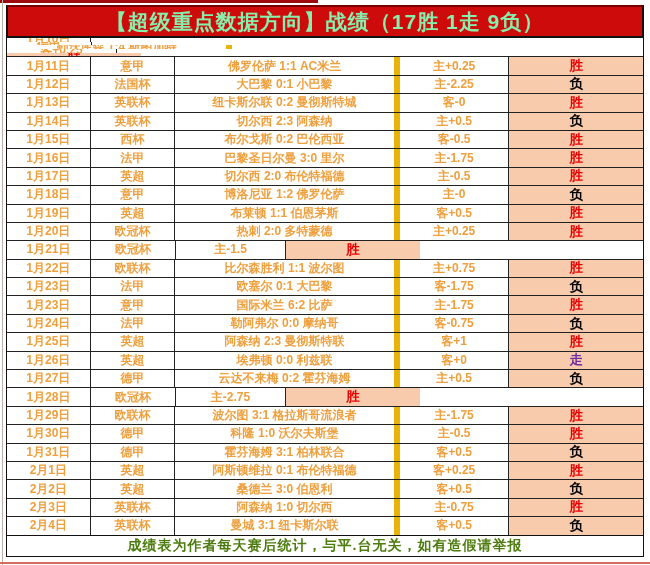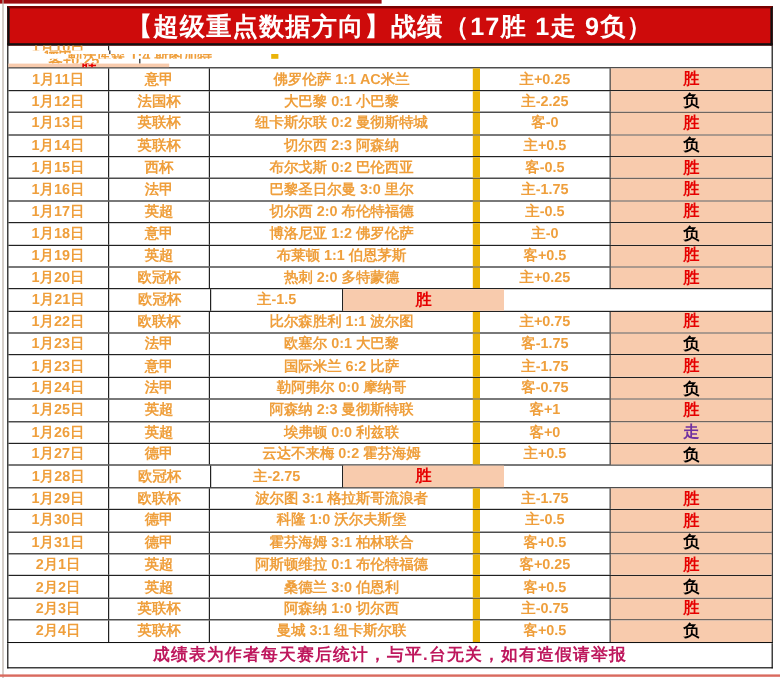--- a/index.html
+++ b/index.html
@@ -7,39 +7,39 @@
     position:relative;width:650px;height:565px;background:#ffffff;overflow:hidden;
     font-family:"Liberation Sans","DejaVu Sans",sans-serif;font-weight:bold;
   }
   .top-strip{position:absolute;left:0;top:0;width:318px;height:3px;background:#9e0b0f;}
   .left-edge-line{position:absolute;left:2px;top:0;width:1px;height:565px;background:#b9b0a8;}
   .bottom-strip{position:absolute;left:0;top:562px;width:650px;height:2px;background:#d96a5f;}
 
   .table-wrap{position:absolute;left:6px;top:5px;width:638px;}
   .title-bar{
     height:33px;background:#ce0b0b;border:2px solid #111;border-top-color:#7a0000;
-    color:#ffffff;display:flex;align-items:center;justify-content:center;
+    color:#86efac;display:flex;align-items:center;justify-content:center;
     font-size:21px;letter-spacing:1px;box-sizing:border-box;
   }
   .grid{border:1px solid #111;border-top:none;}
   .row{display:flex;height:18.4px;border-top:1px solid #222;box-sizing:border-box;}
   .row:first-child{border-top:none;flex-direction:column;}
   .cell{
     display:flex;align-items:center;justify-content:center;
     font-size:12px;color:#ef9f3c;box-sizing:border-box;overflow:hidden;white-space:nowrap;
   }
   .c-date{width:84px;border-right:1px solid #222;}
   .c-league{width:85px;border-right:1px solid #222;}
   .c-match{width:225px;border-right:6px solid #eab308;}
   .c-handicap{width:110px;border-right:1px solid #222;}
   .c-result{width:134px;background:#f8cbad;font-size:13.5px;}
   .footer-bar{
     height:21px;border:1px solid #111;border-top:none;box-sizing:border-box;
     display:flex;align-items:center;justify-content:center;
-    color:#be185d;font-size:14px;background:#fff;letter-spacing:1px;
+    color:#4d7c0f;font-size:14px;background:#fff;letter-spacing:1px;
   }
 </style>
 </head>
 <body>
 
 <div class="page">
   <div class="top-strip"></div>
   <div class="left-edge-line"></div>
 
   <div class="table-wrap">

